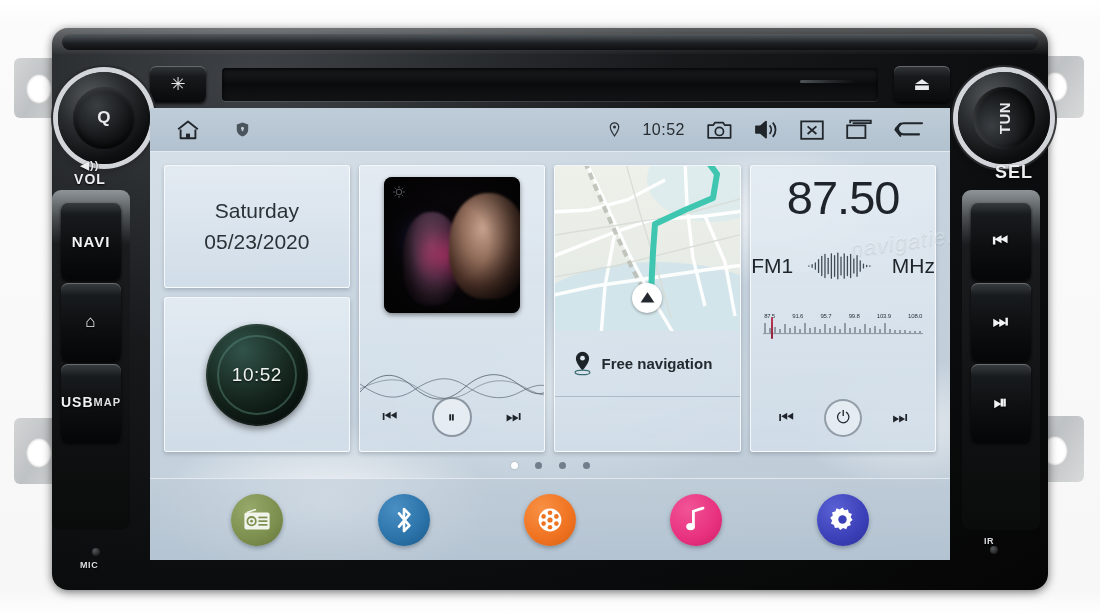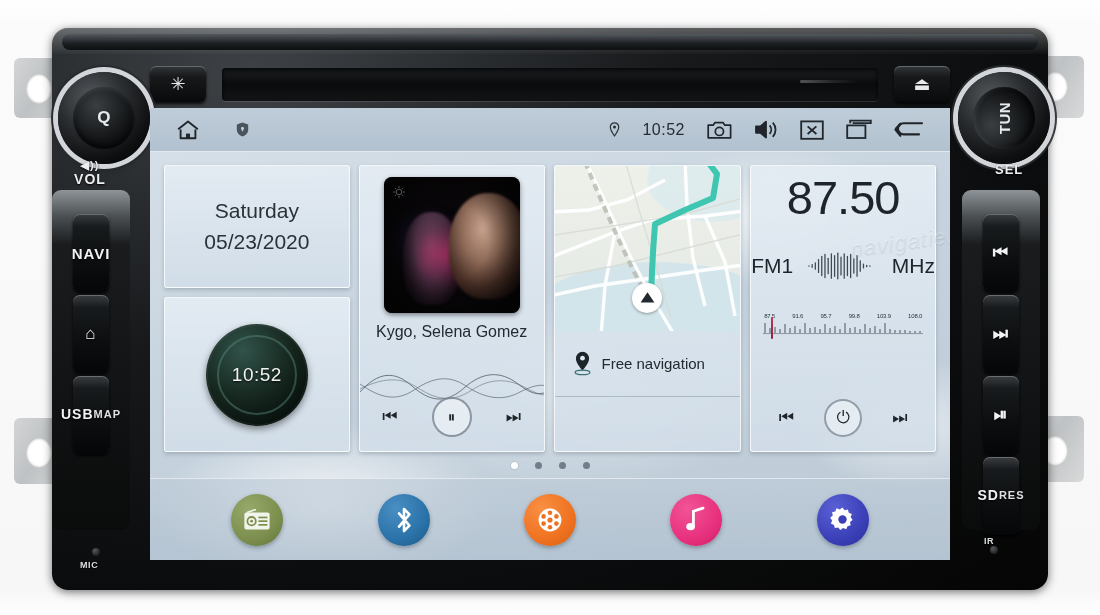--- a/index.html
+++ b/index.html
@@ -75,34 +75,34 @@
     box-shadow: inset 0 2px 4px rgba(255,255,255,.12), inset 0 -3px 6px rgba(0,0,0,.8);
     display: flex; align-items: center; justify-content: center;
     color: #e8eaec; font-size: 17px; font-weight: bold; letter-spacing: .5px;
   }
   #knob-left  { left: 58px;  top: 72px; }
   #knob-right { left: 958px; top: 72px; }
   #knob-right .knob-inner { transform: rotate(-90deg); font-size: 15px; }
 
   .knob-label {
     position: absolute;
-    color: #eceef0; font-size: 13px; font-weight: bold; letter-spacing: 1px;
+    color: #eceef0; font-size: 18px; font-weight: bold; letter-spacing: 1px;
     text-shadow: 0 1px 2px #000;
   }
   #label-vol { left: 62px; top: 160px; text-align: center; width: 56px; line-height: 1.05; font-size: 14px;}
   #label-vol .spk { font-size: 11px; display:block; }
   #label-sel { left: 995px; top: 162px; }
 
   
   .btn-col {
     position: absolute;
     width: 78px;
     border-radius: 9px;
     background: linear-gradient(180deg,#8e9497 0%,#4a4e51 8%,#1a1c1e 16%,#0a0b0b 100%);
-    padding: 21px;
+    padding: 9px;
   }
   #col-left  { left: 52px;  top: 190px; height: 340px; }
   #col-right { left: 962px; top: 190px; height: 340px; }
   .hwbtn {
     position: relative;
     height: 78px; margin: 3px 0;
     border-radius: 7px;
     background: linear-gradient(180deg,#3a3e41 0%,#181b1d 16%,#0c0e0f 60%,#050607 100%);
     box-shadow: inset 0 1px 0 rgba(255,255,255,.25), 0 2px 3px rgba(0,0,0,.8);
     display: flex; align-items: center; justify-content: center;
@@ -310,21 +310,21 @@
     width: 30px; height: 30px; border-radius: 50%;
     background: #ffffff;
     box-shadow: 0 1px 3px rgba(0,0,0,.35);
     display: flex; align-items: center; justify-content: center;
     font-size: 15px; color: #2c3237;
   }
   .nav-row {
     height: 66px; display: flex; align-items: center; gap: 10px;
     padding-left: 18px;
     border-bottom: 1px solid rgba(120,140,158,.45);
-    color: #222a30; font-size: 15px; cursor: pointer;
+    color: #222a30; font-size: 15px; cursor: pointer; font-weight: bold;
   }
   .nav-btn {
     flex: 1; display: flex; align-items: center; justify-content: center;
     color: #222a30; font-size: 17px; cursor: pointer;
   }
 
   
   .card-radio {
     width: 186px; position: relative; display: flex; flex-direction: column;
     align-items: center; padding-top: 8px; overflow: hidden;
@@ -456,24 +456,20 @@
 
   <div class="btn-col" id="col-right">
     <div class="hwbtn">
       <span class="glyph">⏮</span>
     </div>
     <div class="hwbtn">
       <span class="glyph">⏭</span>
     </div>
     <div class="hwbtn">
       <span class="glyph">⏯</span>
-    </div>
-    <div class="hwbtn two-line">
-      <span>SD</span>
-      <small>RES</small>
     </div>
   </div>
   <div class="tiny-dot" style="left:990px;top:546px;"></div>
   <div class="tiny-label" style="left:984px;top:536px;">IR</div>
 
   <div class="screen">
     <div class="screen-cloud"></div>
 
     <div class="statusbar">
       <div class="sb-left">
@@ -556,21 +552,20 @@
           <div class="glow-pink"></div>
           <div class="face-a"></div>
           <div class="vignette"></div>
           <svg class="art-badge" viewBox="0 0 20 20">
             <circle cx="10" cy="10" r="4" fill="none" stroke="#9aa3ab" stroke-width="1.4"></circle>
             <g stroke="#9aa3ab" stroke-width="1.3">
               <path d="M10 1.4v3M10 15.6v3M1.4 10h3M15.6 10h3M4 4l2.1 2.1M13.9 13.9 16 16M16 4l-2.1 2.1M6.1 13.9 4 16"></path>
             </g>
           </svg>
         </div>
-        <div class="track">Kygo, Selena Gomez</div>
 
         <svg class="wave" viewBox="0 0 186 46" preserveAspectRatio="none">
           <path d="M0,30 C18,10 34,8 52,24 C70,40 86,42 104,26 C122,10 140,8 158,22 C170,31 178,34 186,30" fill="none" stroke="#4a5560" stroke-width="1" opacity=".75"></path>
           <path d="M0,22 C20,36 36,40 54,28 C72,16 88,12 106,24 C124,36 142,40 160,30 C172,24 180,22 186,24" fill="none" stroke="#4a5560" stroke-width="1" opacity=".6"></path>
           <path d="M0,27 C22,16 40,14 58,26 C78,39 94,40 112,28 C130,16 148,16 166,26 C175,31 181,33 186,33" fill="none" stroke="#55606b" stroke-width="1" opacity=".5"></path>
         </svg>
 
         <div class="music-ctrls">
           <span class="ctrl-sm">⏮</span>
           <span class="ctrl-big">⏸</span>

